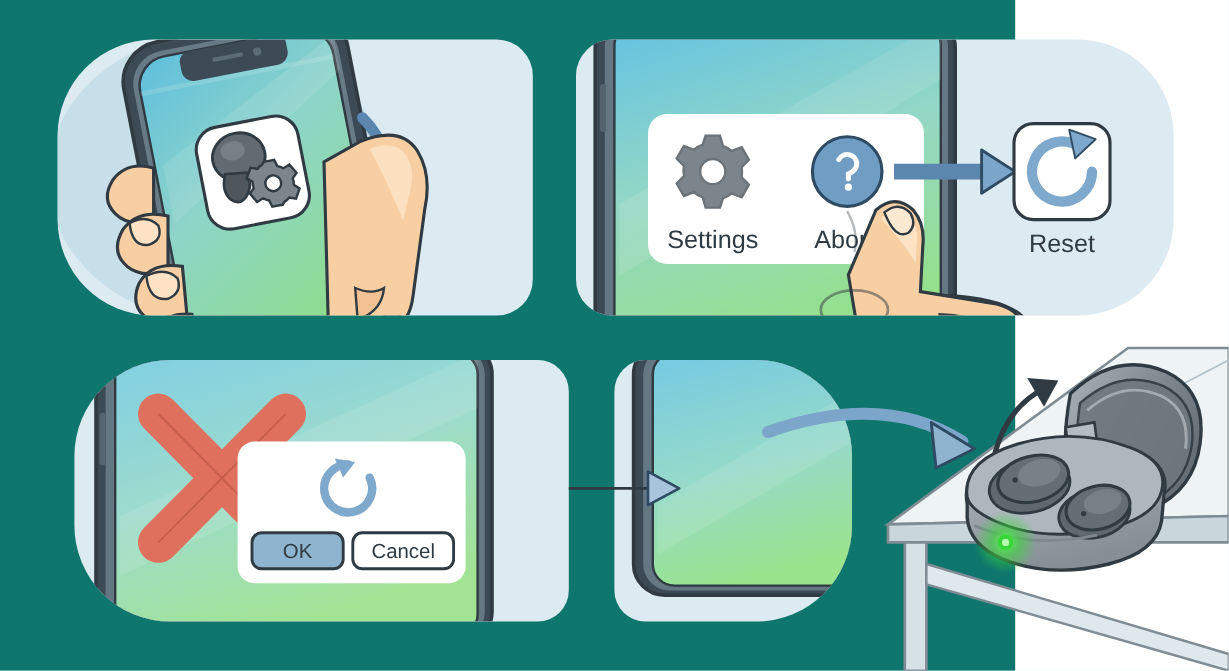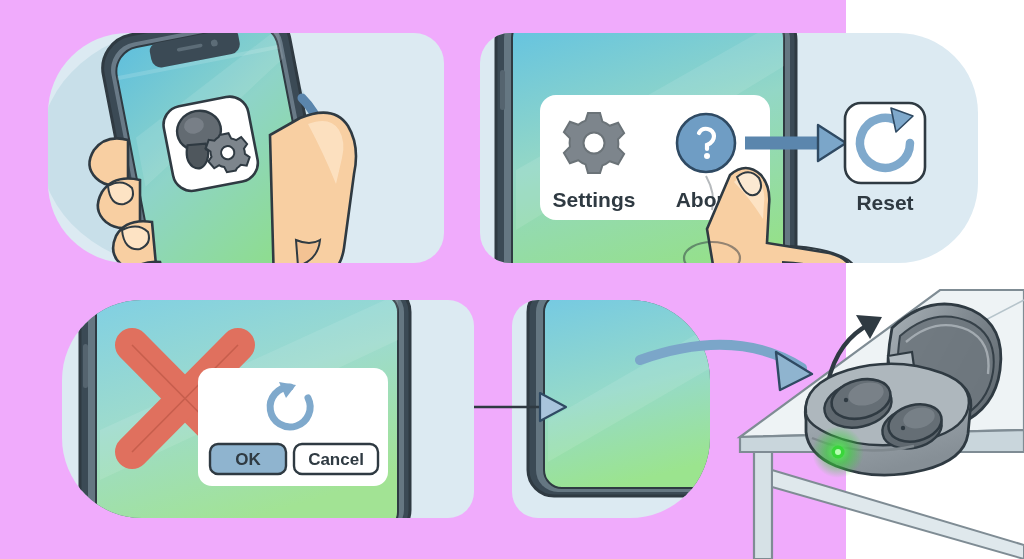--- a/index.html
+++ b/index.html
@@ -1,17 +1,17 @@
 <!DOCTYPE html>
 <html><head>
 <meta charset="utf-8">
 <style>
   html,body{margin:0;padding:0;background:#ffffff;}
   body{width:1024px;height:559px;overflow:hidden;font-family:"Liberation Sans",sans-serif;}
-  #stage{position:relative;width:846px;height:559px;background:#f0abfc;font-weight:bold;}
+  #stage{position:relative;width:846px;height:559px;background:#0f766e;}
   svg.layer{position:absolute;left:0;top:0;width:1024px;height:559px;}
   .lbl{font-family:"Liberation Sans",sans-serif;fill:#2f3a42;}
 </style>
 </head>
 <body>
 
 <div id="stage">
 
 <svg class="layer" viewBox="0 0 1024 559">
   <defs>

